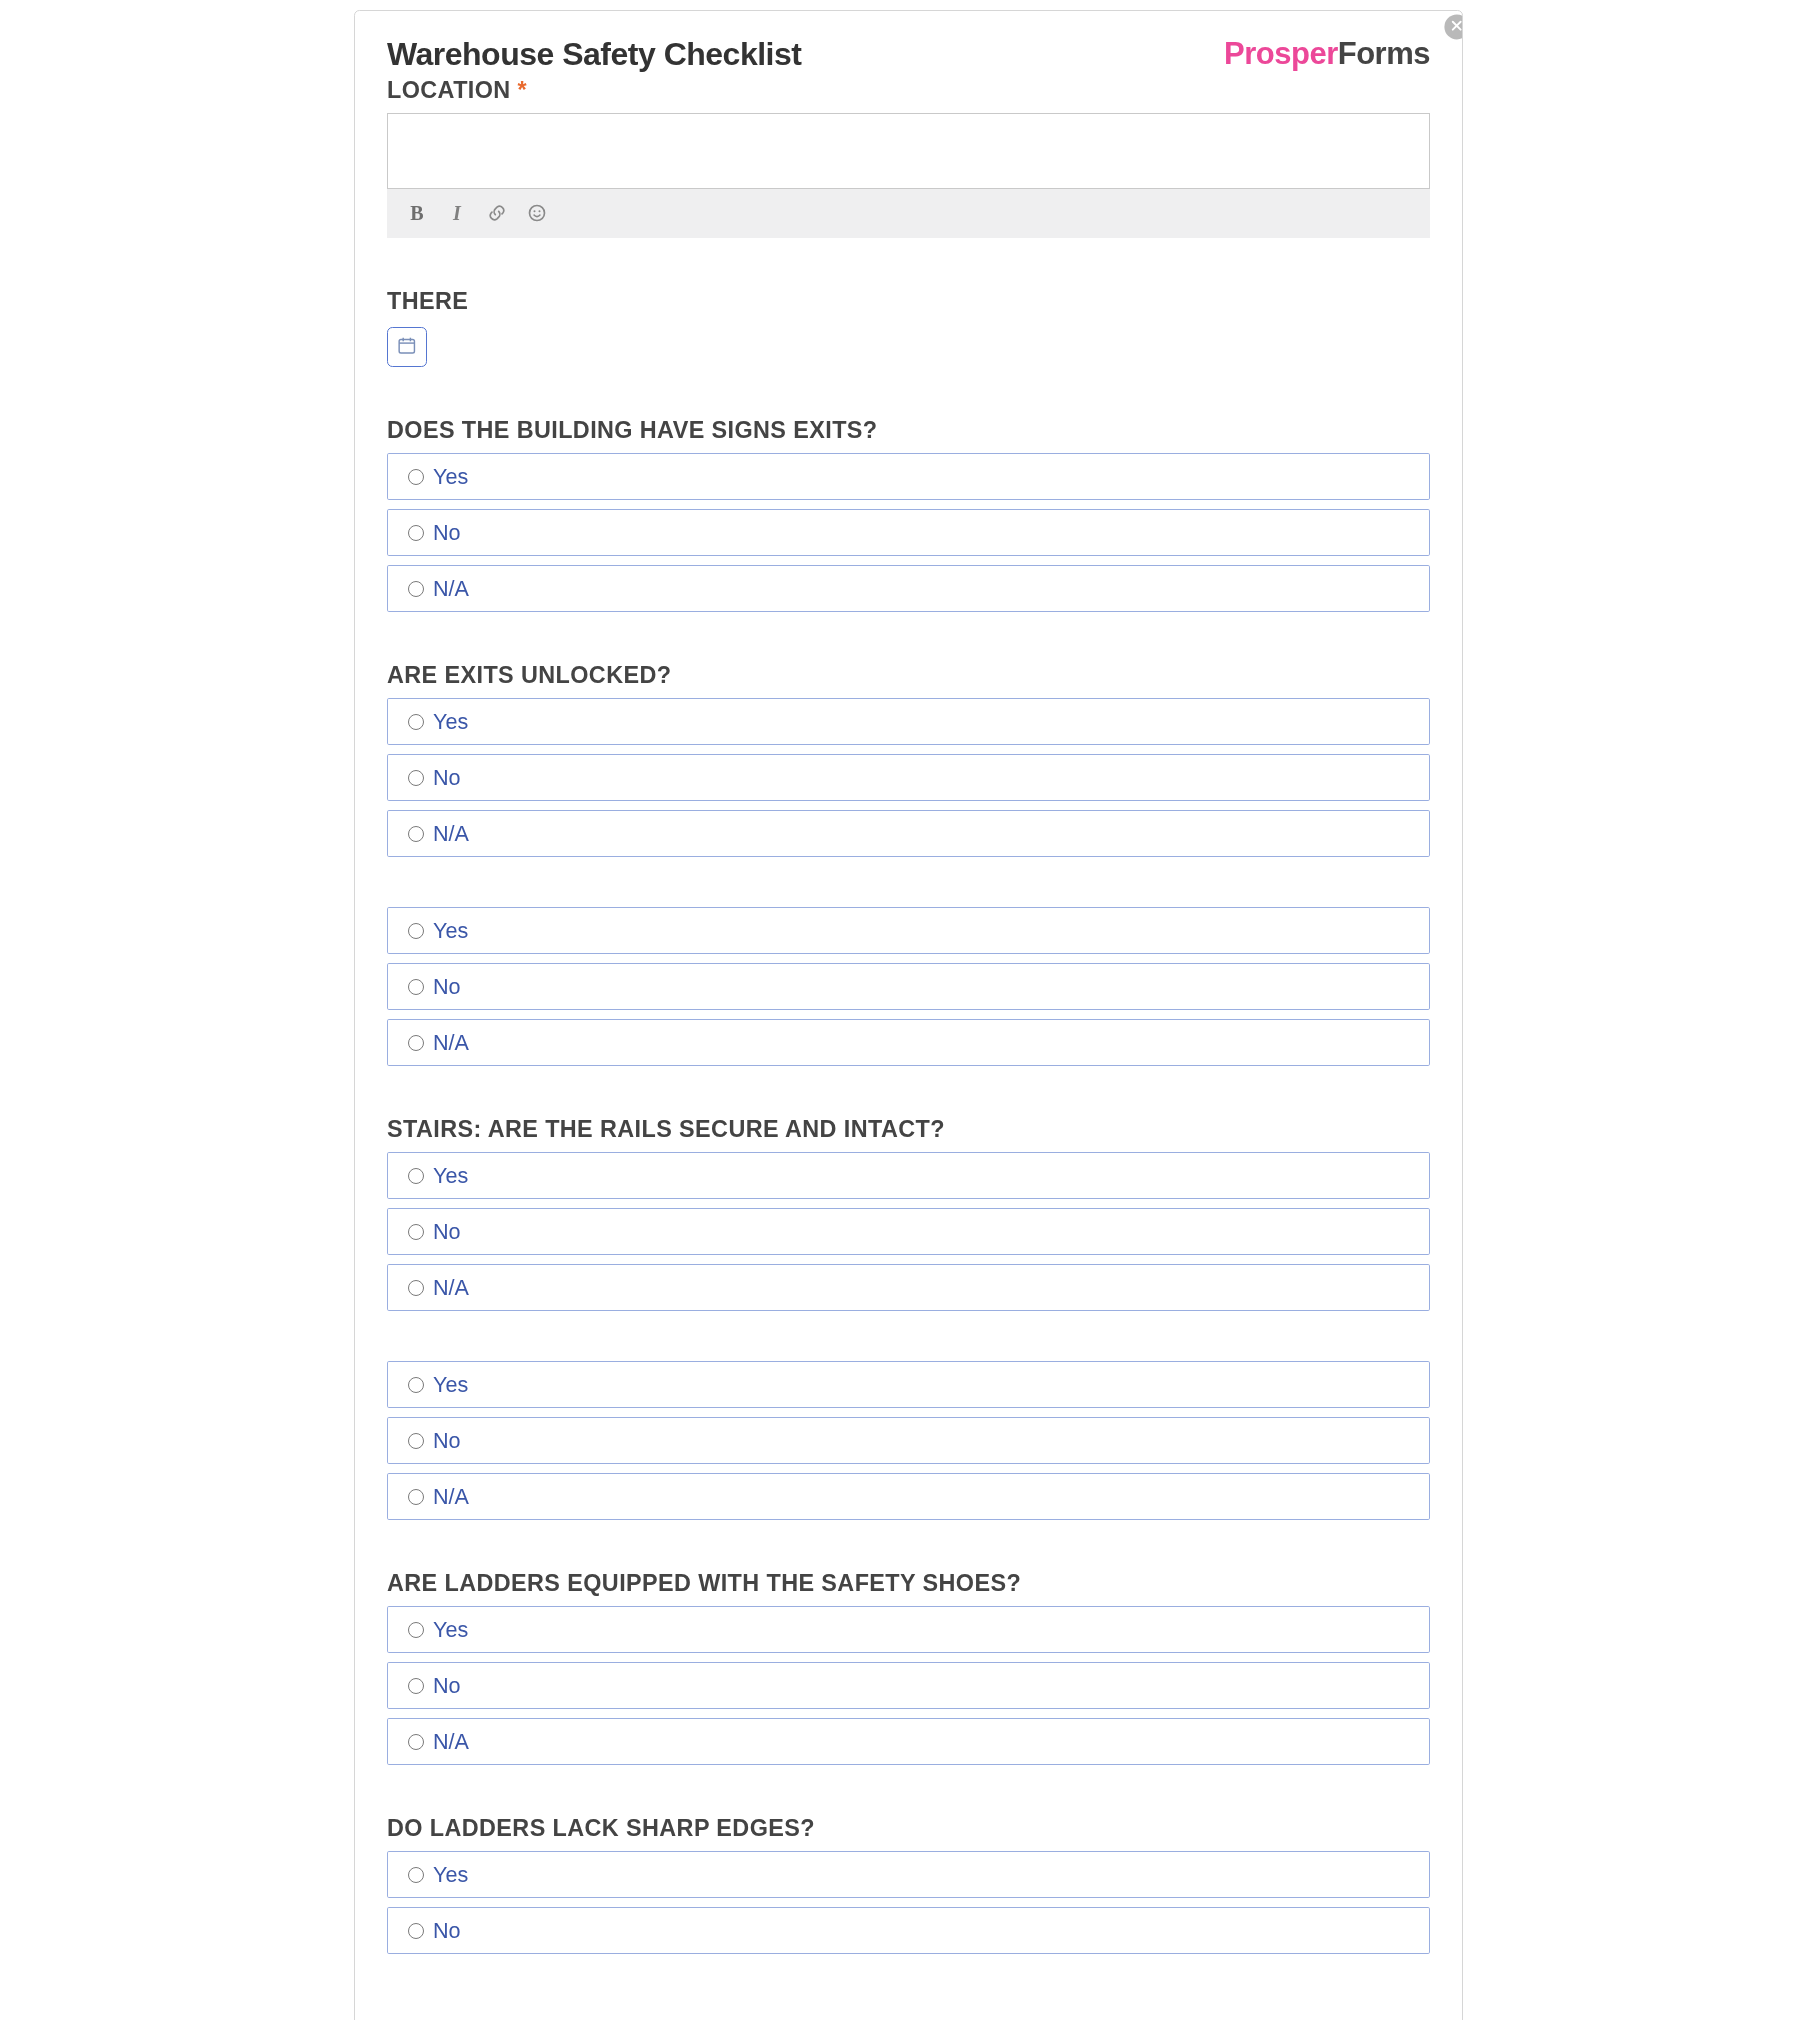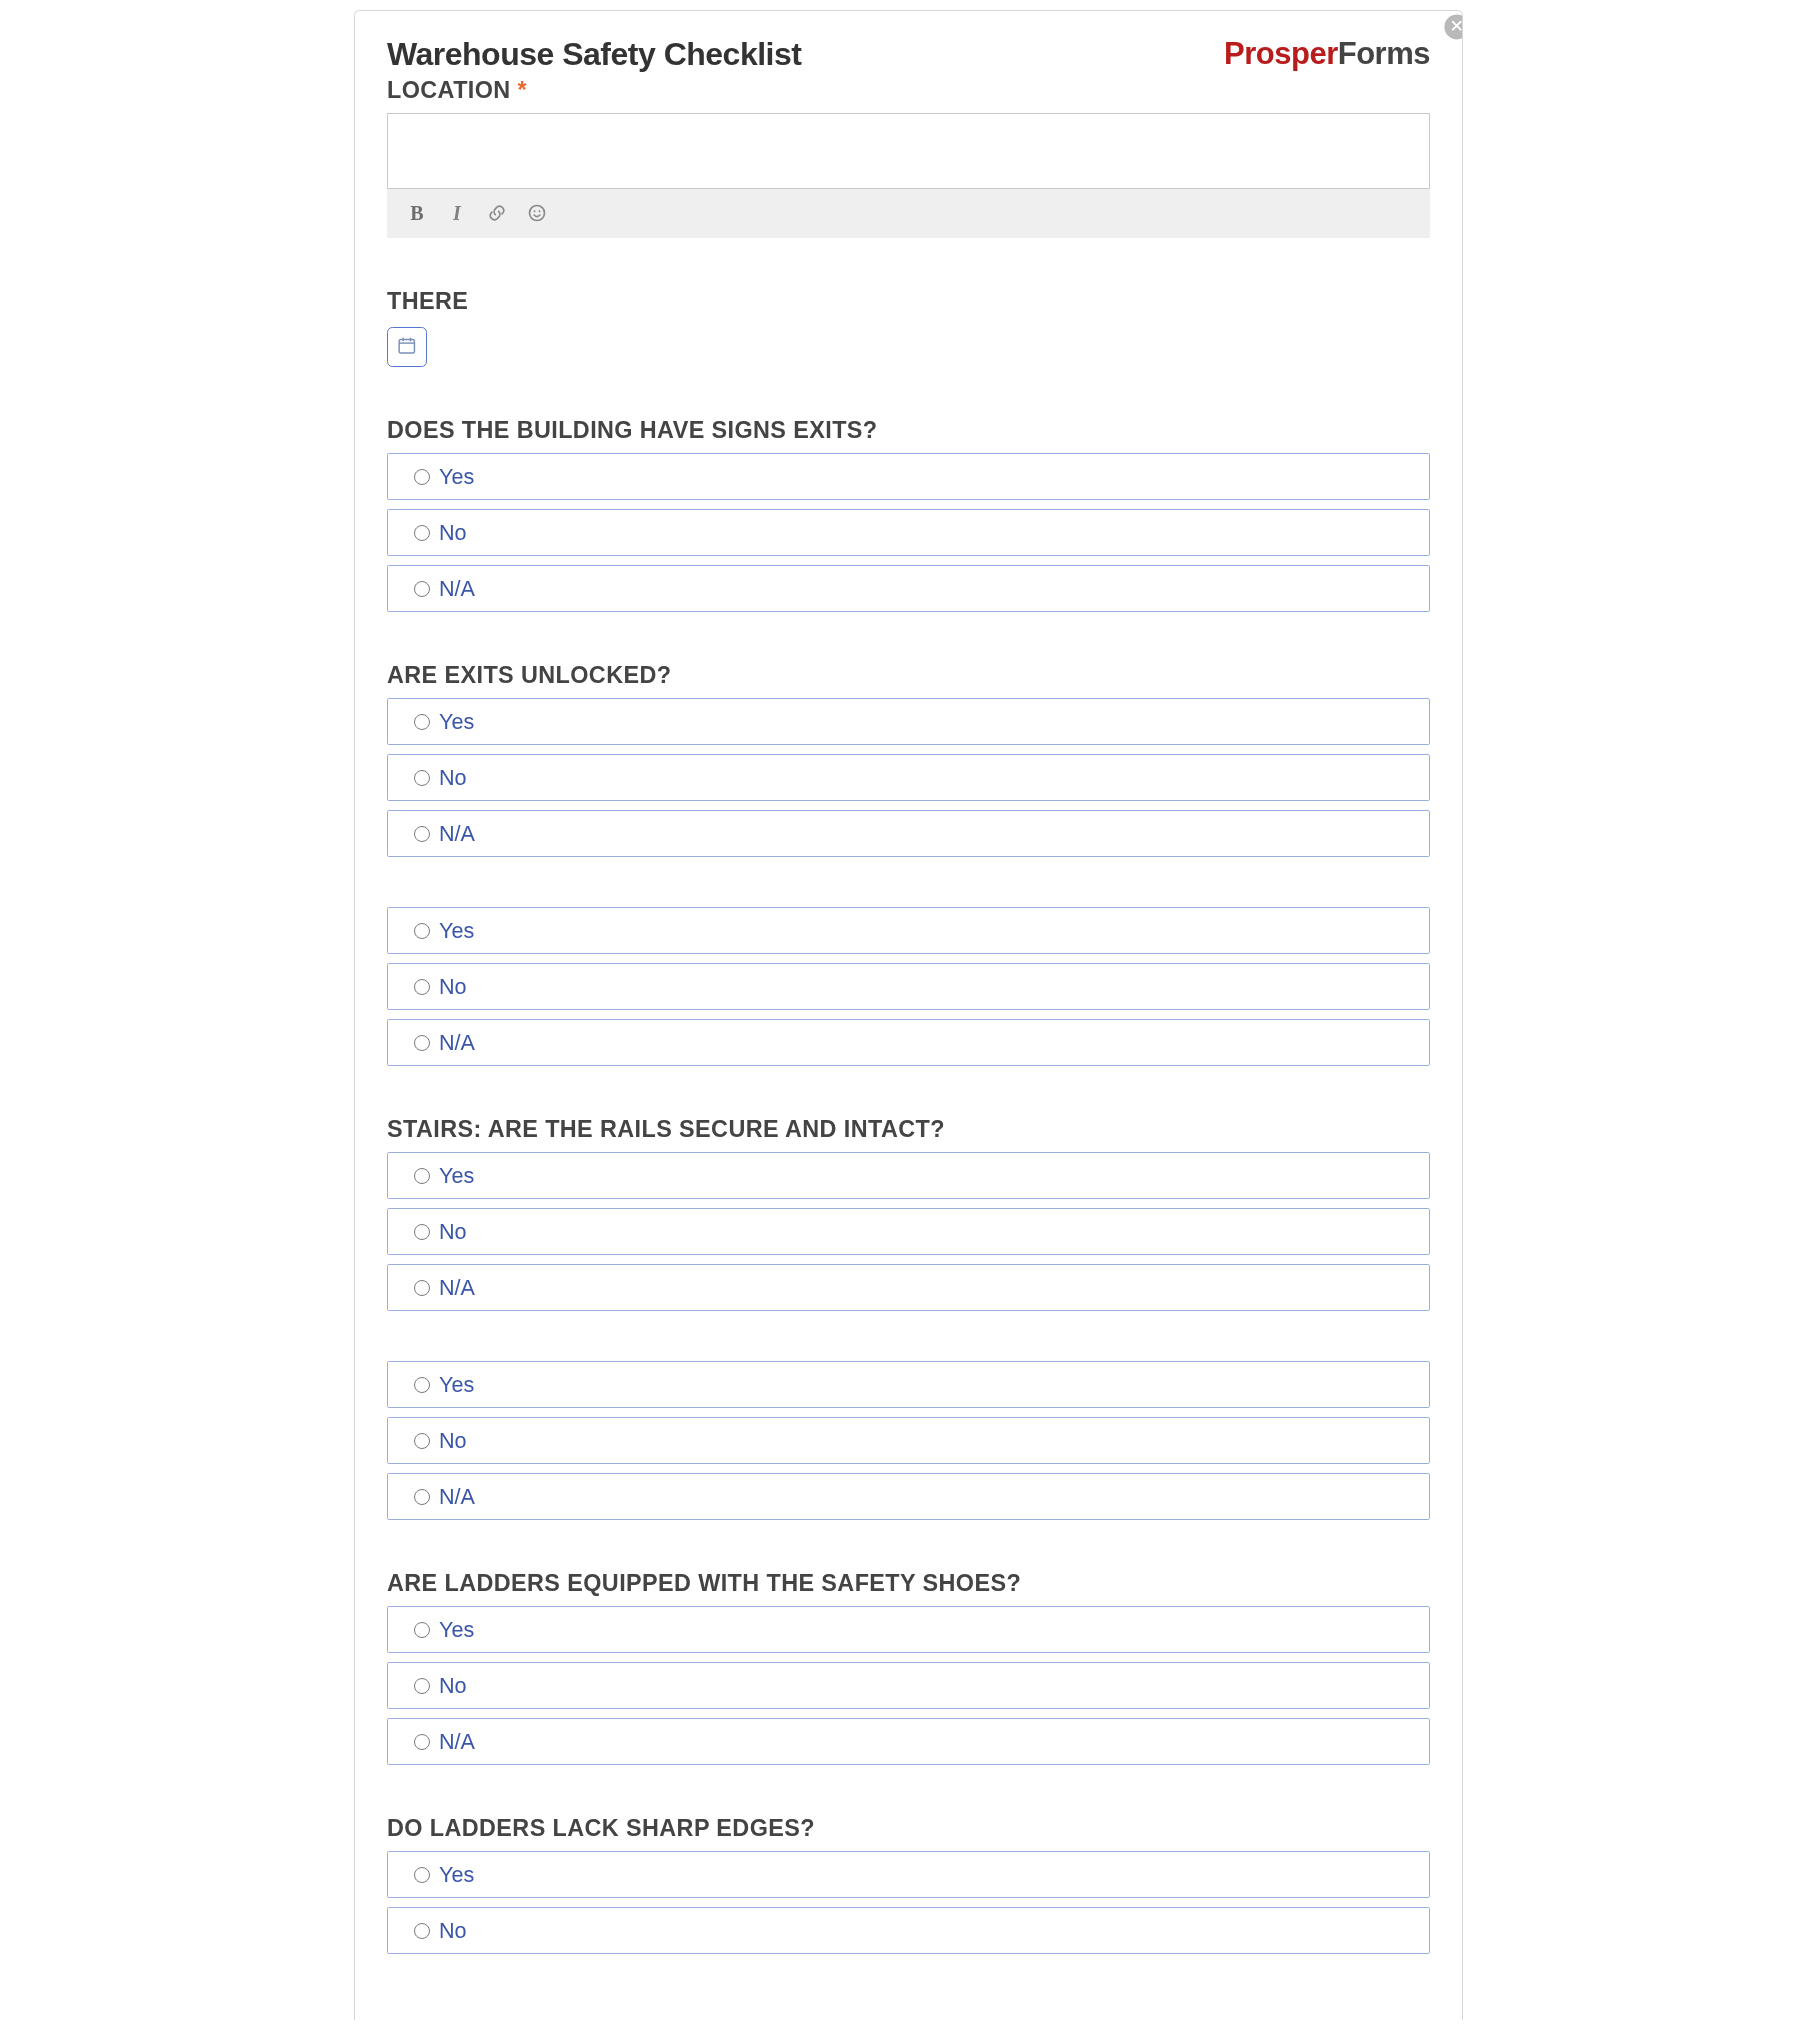--- a/index.html
+++ b/index.html
@@ -61,21 +61,21 @@
     margin: 0;
   }
   .logo {
     font-size: 31px;
     font-weight: 800;
     letter-spacing: -0.5px;
     line-height: 1;
     white-space: nowrap;
     padding-top: 1.8px;
   }
-  .logo .brand-a { color: #b91c1c; font-weight: 800; }
+  .logo .brand-a { color: #ec4899; font-weight: 800; }
   .logo .brand-b { color: #444; font-weight: 800; }
 
   .field-label {
     font-size: 23.4px;
     font-weight: 800;
     color: #444;
     letter-spacing: 0.4px;
     margin-top: 3.6px;
   }
   .required-star { color: #e96a2e; font-weight: 700; }
@@ -130,21 +130,21 @@
     display: flex;
     flex-direction: column;
     gap: 9px;
   }
   .option {
     border: 1.4px solid #9aaee0;
     border-radius: 1.8px;
     height: 45px;
     display: flex;
     align-items: center;
-    padding: 0 26px;
+    padding: 0 20px;
     gap: 9px;
     background: #fff;
   }
   .radio-dot {
     width: 16px;
     height: 16px;
     border: 1.8px solid #7a7a7a;
     border-radius: 50%;
     flex: 0 0 auto;
     box-sizing: border-box;

